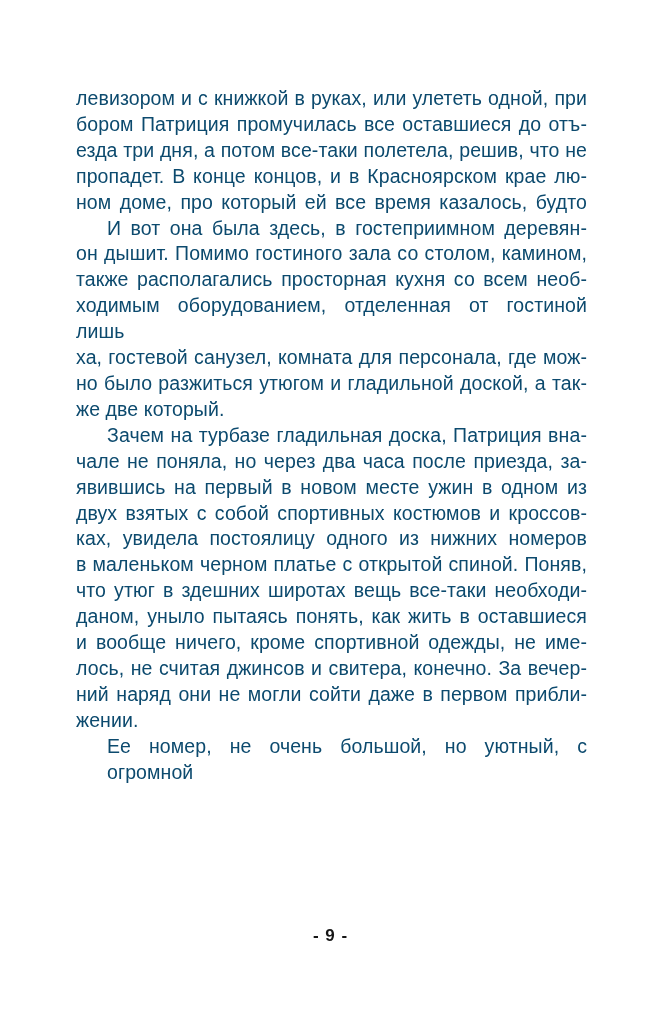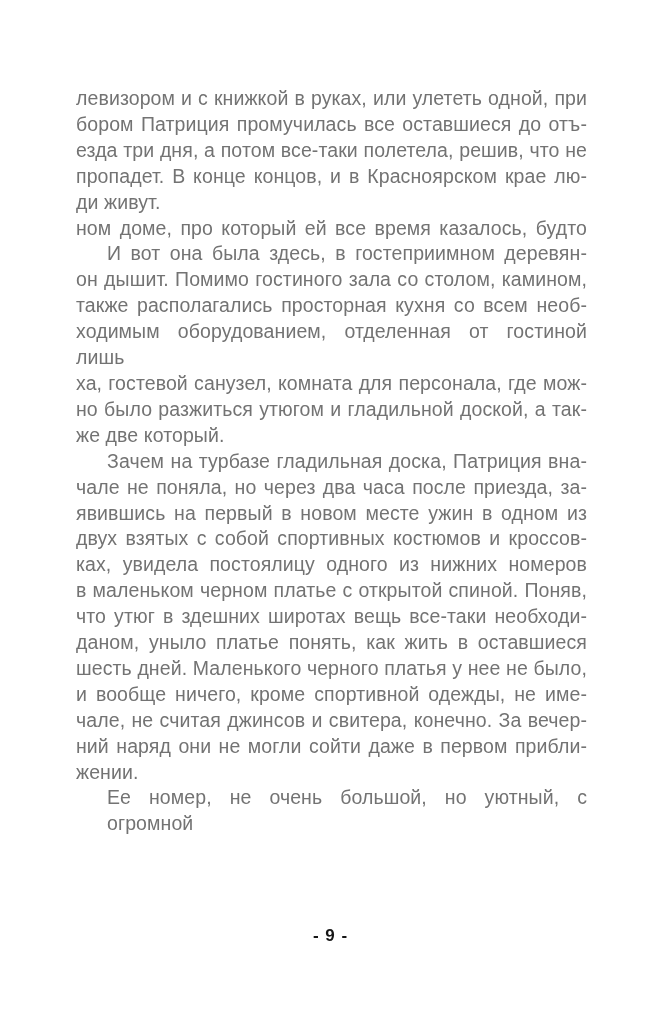--- a/index.html
+++ b/index.html
@@ -23,21 +23,21 @@
     top: 86px;
   }
   .paragraph {
     margin: 0;
     padding: 0;
   }
   .line {
     font-size: 19.5px;
     line-height: 25.9px;
     letter-spacing: 0.1px;
-    color: #737373;
+    color: #0c4a6e;
   }
   .line.justify {
     text-align: justify;
     text-align-last: justify;
   }
   .line.indent {
     padding-left: 31px;
   }
   .page-footer {
     position: absolute;
@@ -54,44 +54,42 @@
 </head>
 <body>
 
 <div class="page">
   <div class="text-block" id="text-block">
       <div class="paragraph">
         <div class="line justify">левизором и с книжкой в руках, или улететь одной, при</div>
         <div class="line justify">бором Патриция промучилась все оставшиеся до отъ-</div>
         <div class="line justify">езда три дня, а потом все-таки полетела, решив, что не</div>
         <div class="line justify">пропадет. В конце концов, и в Красноярском крае лю-</div>
-        <div class="line">ди живут.</div>
       </div>
       <div class="paragraph">
         <div class="line justify">ном доме, про который ей все время казалось, будто</div>
         <div class="line justify indent">И вот она была здесь, в гостеприимном деревян-</div>
         <div class="line justify">он дышит. Помимо гостиного зала со столом, камином,</div>
         <div class="line justify">также располагались просторная кухня со всем необ-</div>
         <div class="line justify">ходимым оборудованием, отделенная от гостиной лишь</div>
         <div class="line justify">ха, гостевой санузел, комната для персонала, где мож-</div>
         <div class="line justify">но было разжиться утюгом и гладильной доской, а так-</div>
         <div class="line">же две который.</div>
       </div>
       <div class="paragraph">
         <div class="line justify indent">Зачем на турбазе гладильная доска, Патриция вна-</div>
         <div class="line justify">чале не поняла, но через два часа после приезда, за-</div>
         <div class="line justify">явившись на первый в новом месте ужин в одном из</div>
         <div class="line justify">двух взятых с собой спортивных костюмов и кроссов-</div>
         <div class="line justify">ках, увидела постоялицу одного из нижних номеров</div>
         <div class="line justify">в маленьком черном платье с открытой спиной. Поняв,</div>
         <div class="line justify">что утюг в здешних широтах вещь все-таки необходи-</div>
-        <div class="line justify">даном, уныло платье понять, как жить в оставшиеся</div>
-        <div class="line justify">шесть дней. Маленького черного платья у нее не было,</div>
+        <div class="line justify">даном, уныло пытаясь понять, как жить в оставшиеся</div>
         <div class="line justify">и вообще ничего, кроме спортивной одежды, не име-</div>
-        <div class="line justify">чале, не считая джинсов и свитера, конечно. За вечер-</div>
+        <div class="line justify">лось, не считая джинсов и свитера, конечно. За вечер-</div>
         <div class="line justify">ний наряд они не могли сойти даже в первом прибли-</div>
         <div class="line">жении.</div>
       </div>
       <div class="paragraph">
         <div class="line justify indent">Ее номер, не очень большой, но уютный, с огромной</div>
       </div>
     </div>
   <div class="page-footer">- 9 -</div>
 </div>
 

